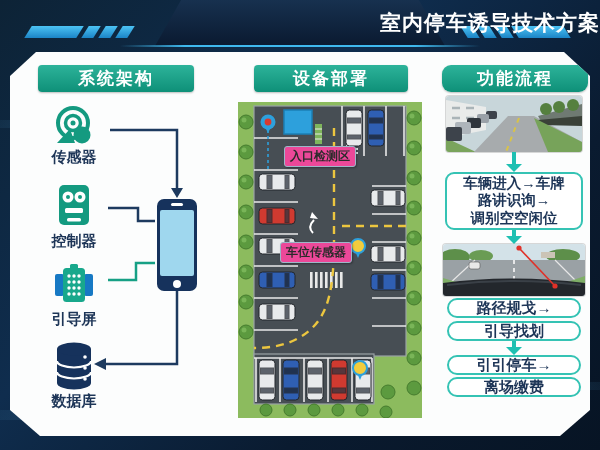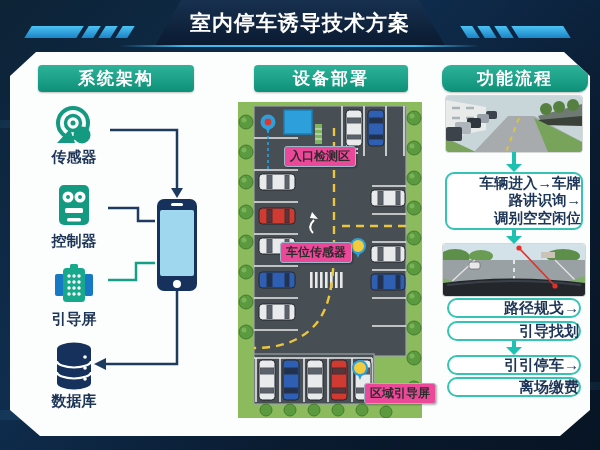--- a/index.html
+++ b/index.html
@@ -11,21 +11,21 @@
   .s1{left:-40px;top:120px;width:190px;height:8px;}
   .s2{left:-60px;bottom:30px;width:260px;height:10px;}
   .s3{right:-50px;bottom:60px;width:220px;height:8px;transform:skewX(35deg);}
   
   .title-plaque{position:absolute;left:155px;top:0;width:290px;height:46px;
     background:linear-gradient(#17314f,#0a1a30);
     clip-path:polygon(9% 0,91% 0,100% 100%,0 100%);}
   .title-underline{position:absolute;left:120px;top:45px;width:360px;height:2px;
     background:linear-gradient(90deg,rgba(63,185,238,0),#3fb9ee 18%,#3fb9ee 82%,rgba(63,185,238,0));}
   .page-title{position:absolute;left:0;right:0;top:0;height:46px;line-height:46px;
-    text-align:center;color:#ffffff;font-size:21px;font-weight:bold;letter-spacing:1px;}
+    text-align:right;color:#ffffff;font-size:21px;font-weight:bold;letter-spacing:1px;}
   .deco{position:absolute;top:24px;height:12px;}
   .deco i{display:inline-block;height:12px;margin-right:5px;transform:skewX(-32deg);
     background:linear-gradient(180deg,#4cc3f4,#1b84c6);}
   .deco.right i{transform:skewX(32deg);}
   .deco .big{width:52px;} .deco .sm{width:12px;}
   .deco.left{left:28px;} .deco.right{right:28px;direction:rtl;}
   
   .card{position:absolute;left:10px;top:52px;width:580px;height:384px;background:#fcfdfd;
     clip-path:polygon(26px 0,calc(100% - 26px) 0,100% 24px,100% calc(100% - 26px),calc(100% - 30px) 100%,30px 100%,0 calc(100% - 26px),0 24px);}
   .col-header{position:absolute;height:27px;border-radius:4px;color:#fff;font-size:17px;
@@ -53,21 +53,21 @@
   .lbl-entrance{left:10px;top:44px;}
   .lbl-sensor{left:6px;top:140px;}
   .lbl-screen{left:90px;top:281px;}
   
   .flow{position:absolute;left:430px;top:44px;width:148px;height:336px;
     display:flex;flex-direction:column;align-items:center;}
   .photo{border-radius:3px;overflow:hidden;box-shadow:0 0 0 1px rgba(0,0,0,.15);}
   .photo svg{display:block;}
   .fbox{background:#fff;border:2px solid #35c3b4;border-radius:9px;color:#1d3557;
     font-weight:bold;display:flex;flex-direction:column;justify-content:center;
-    align-items:flex-end;text-align:center;box-sizing:border-box;}
+    align-items:center;text-align:center;box-sizing:border-box;}
   .fbox.multi{width:138px;height:58px;font-size:14.5px;line-height:1.2;}
   .fbox.single{width:134px;height:20px;font-size:15px;line-height:20px;border-radius:11px;}
   .fa{position:relative;width:16px;}
   .fa .bar{position:absolute;left:6px;top:0;bottom:6px;width:4px;background:#1ec0b2;}
   .fa .tri{position:absolute;bottom:0;left:0;width:0;height:0;
     border-left:8px solid transparent;border-right:8px solid transparent;border-top:8px solid #1ec0b2;}
   .fa.t20{height:20px;} .fa.t14{height:14px;}
   .gap2{height:2px;} .gap3{height:3px;}
 </style>
 </head>
@@ -352,21 +352,20 @@
           <polygon points="117,149 123,149 120,156" fill="#2da0dc"></polygon>
           <circle cx="120" cy="144" r="7" fill="#f2cc3d" stroke="#2da0dc" stroke-width="2"></circle>
         </g>
         <g>
           <polygon points="119,271 125,271 122,278" fill="#2da0dc"></polygon>
           <circle cx="122" cy="266" r="7" fill="#f2cc3d" stroke="#2da0dc" stroke-width="2"></circle>
         </g>
       </svg>
       <div class="map-label lbl-entrance">入口检测区</div>
       <div class="map-label lbl-sensor">车位传感器</div>
-      <div class="map-label lbl-screen">区域引导屏</div>
     </div>
 
     <div class="flow">
 
       <div class="photo">
         <svg width="136" height="56" viewBox="0 0 136 56">
           <rect width="136" height="56" fill="#c8d6da"></rect>
           <polygon points="0,4 40,11 40,34 0,42" fill="#e9ebea"></polygon>
           <path d="M6,12 h8 M20,12 h8 M6,22 h8 M20,22 h8" stroke="#aab4b8" stroke-width="2.5"></path>
           <polygon points="0,42 30,56 0,56" fill="#7aa45c"></polygon>

